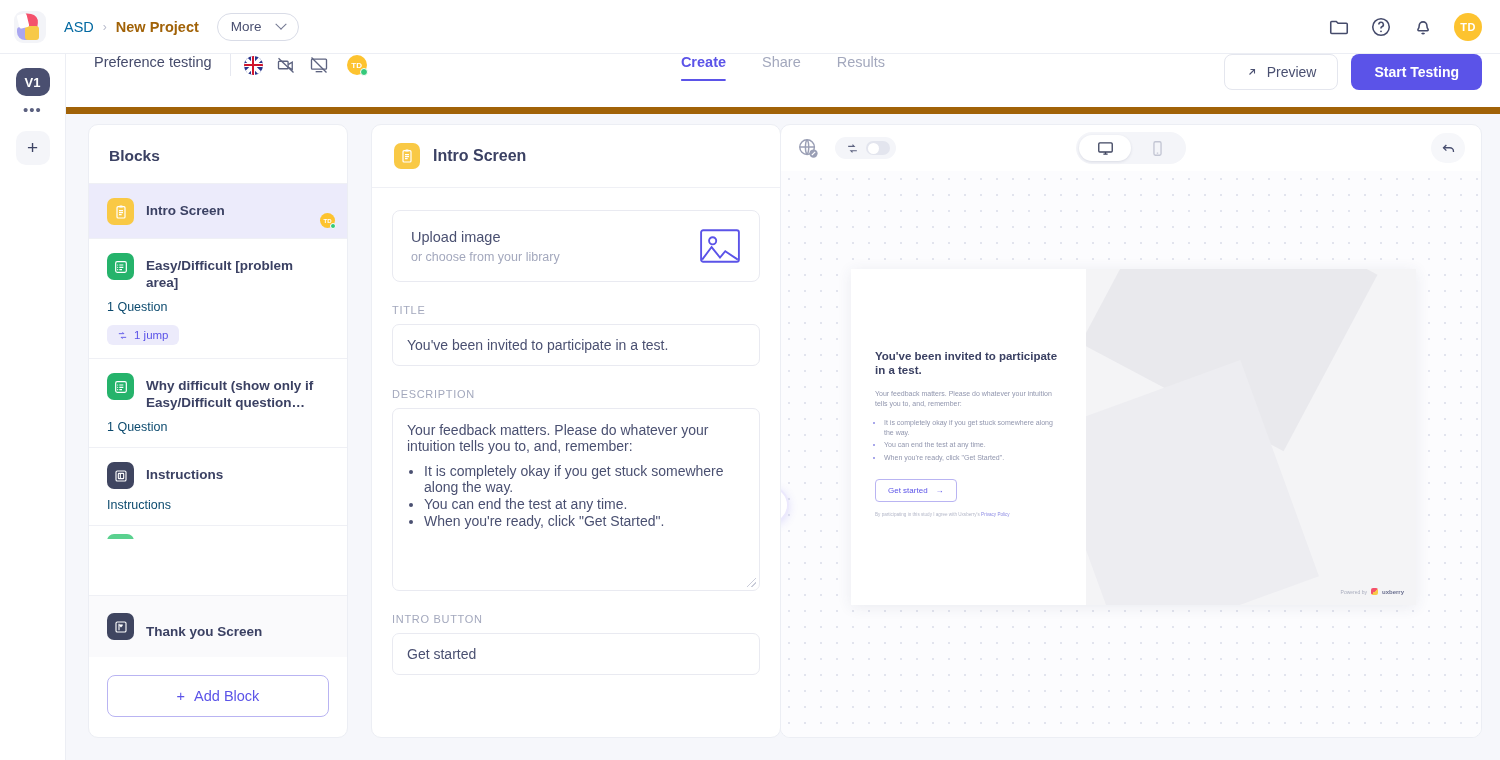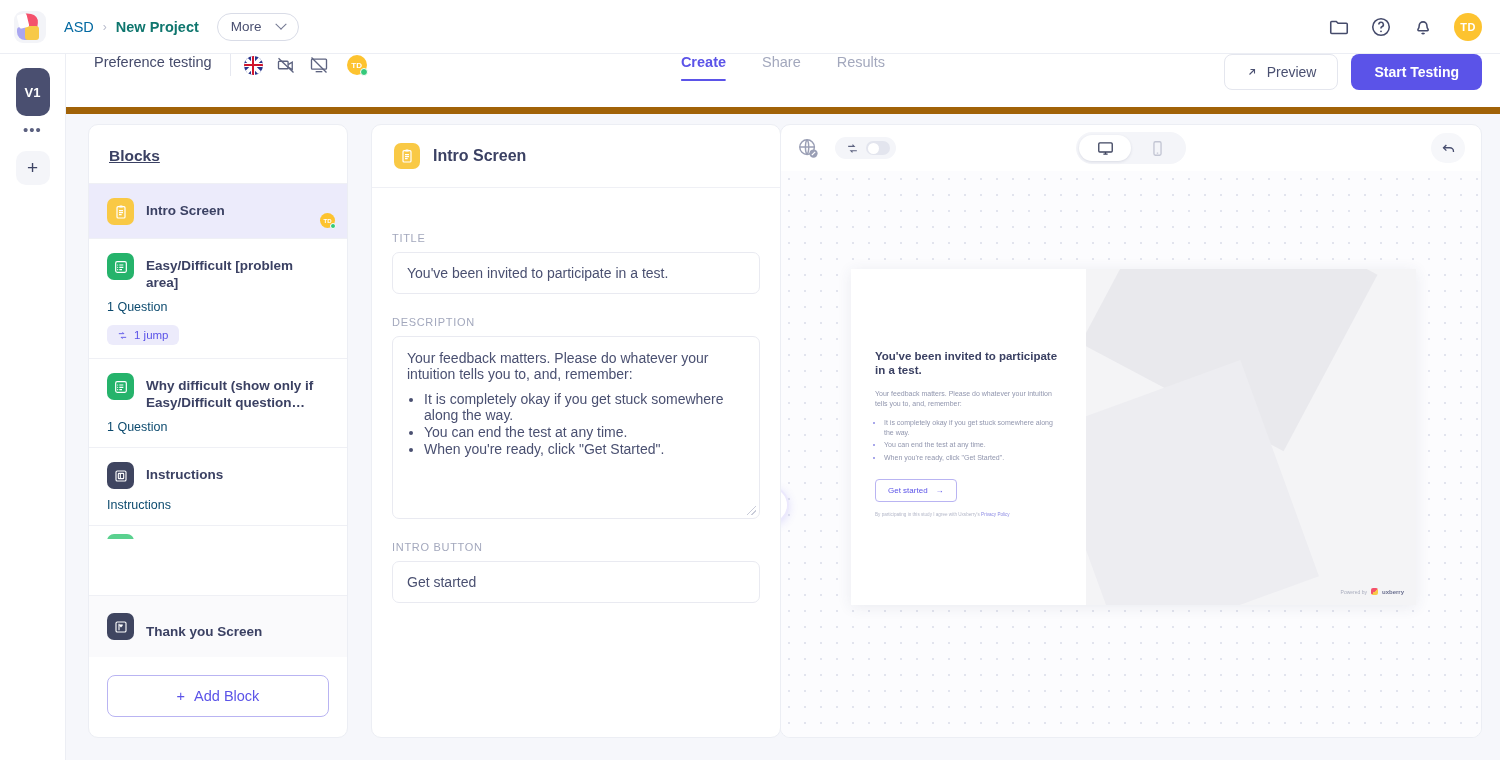--- a/index.html
+++ b/index.html
@@ -28,21 +28,21 @@
   }
   .logo i { position: absolute; display: block; }
   .logo .p1 { width: 15px; height: 15px; background: #f4516c; border-radius: 3px 8px 3px 3px; left: 9px; top: 3px; transform: rotate(8deg);}
   .logo .p2 { width: 14px; height: 14px; background: #f7c948; border-radius: 3px; left: 11px; top: 15px; }
   .logo .p3 { width: 13px; height: 13px; background: #a9a6f0; border-radius: 3px 3px 3px 8px; left: 3px; top: 16px; }
   .logo .p4 { width: 10px; height: 14px; background: #ffffff; left: 4px; top: 3px; border-radius: 2px; transform: rotate(-14deg); }
 
   .crumbs { display: flex; align-items: center; gap: 9px; margin-left: 18px; font-size: 14.5px; }
   .crumb-muted { color: #0369a1; }
   .crumb-sep { color: #b9bdcd; font-size: 12px; }
-  .crumb-strong { color: #0f766e; font-weight: 600; }
+  .crumb-strong { color: #a16207; font-weight: 600; }
   .more-btn {
     display: inline-flex; align-items: center; gap: 15px;
     margin-left: 9px; height: 28px; padding: 0 13px;
     border: 1px solid #d9dce7; border-radius: 16px;
     font-size: 13.5px; color: #4a5071; background: #fff; cursor: pointer;
   }
   .chev { width: 8px; height: 8px; border-right: 1.6px solid #737892; border-bottom: 1.6px solid #737892; transform: rotate(45deg) translate(-2px,-2px); }
 
   .top-right { margin-left: auto; display: flex; align-items: center; gap: 20px; }
   .ticon { width: 22px; height: 22px; color: #454b6b; display:block; cursor: pointer; }
@@ -53,21 +53,21 @@
     cursor: pointer;
   }
 
   
   .rail {
     position: absolute; left: 0; top: 54px; width: 66px; bottom: 0;
     background: #fff; border-right: 1px solid #eceef4;
     display: flex; flex-direction: column; align-items: center; padding-top: 14px;
   }
   .v-badge {
-    width: 34px; height: 48px; border-radius: 10px; background: #4a4f70;
+    width: 34px; height: 28px; border-radius: 10px; background: #4a4f70;
     color: #fff; font-size: 13px; font-weight: 700;
     display: flex; align-items: center; justify-content: center;
   }
   .dots { margin-top: 9px; color: #5c6180; font-size: 15px; letter-spacing: 1px; line-height: 10px; cursor: pointer;}
   .plus-btn {
     margin-top: 16px; width: 34px; height: 34px; border-radius: 10px;
     background: #f4f5f9; color: #3d4465; font-size: 19px;
     display: flex; align-items: center; justify-content: center; cursor: pointer;
   }
 
@@ -118,21 +118,21 @@
   }
 
   
   .content { position: absolute; left: 66px; right: 0; top: 114px; bottom: 0; background: #f6f7fb; }
 
   .panel-blocks {
     position: absolute; left: 22px; top: 10px; width: 260px; bottom: 22px;
     background: #fff; border-radius: 10px; border: 1px solid #eceef4;
     display: flex; flex-direction: column; overflow: hidden;
   }
-  .panel-title { padding: 22px 20px 18px; font-size: 15.5px; font-weight: 600; color: #3b4163; text-decoration: underline; }
+  .panel-title { padding: 22px 20px 18px; font-size: 15.5px; font-weight: 600; color: #3b4163; }
   .blocks-list { flex: 1; overflow: hidden; position: relative; }
   .block-item {
     padding: 14px 18px 13px; border-top: 1px solid #eff0f5; position: relative; cursor: pointer;
   }
   .block-item.selected { background: #ecebfb; }
   .block-head { display: flex; align-items: flex-start; gap: 12px; }
   .bico { width: 27px; height: 27px; border-radius: 7px; flex: none; display:flex; align-items:center; justify-content:center; }
   .bico.yellow { background: #f9c945; }
   .bico.green { background: #25b36b; }
   .bico.dark { background: #3f4560; }
@@ -466,20 +466,31 @@
           <svg viewBox="0 0 24 24" fill="none" stroke="#fff" stroke-width="1.8">
             <rect x="6" y="4" width="12" height="17" rx="1.6"></rect>
             <rect x="9.5" y="2.2" width="5" height="3.2" rx="1" fill="#fff" stroke="none"></rect>
             <path d="M9 10h6M9 13h6M9 16h4"></path>
           </svg>
         </span>
         <span class="editor-title">Intro Screen</span>
       </div>
       <div class="editor-body">
 
+        <div class="upload-box">
+          <div>
+            <div class="upload-t">Upload image</div>
+            <div class="upload-s">or choose from your library</div>
+          </div>
+          <svg class="upload-ico" viewBox="0 0 40 36" fill="none" stroke="currentColor" stroke-width="1.8">
+            <rect x="2" y="3" width="36" height="30" rx="2"></rect>
+            <circle cx="13" cy="13" r="3.4"></circle>
+            <path d="M3 31l9-12 8 10 5-6 12 8"></path>
+          </svg>
+        </div>
 
         <div class="field-label">TITLE</div>
         <input class="field-input" value="You've been invited to participate in a test." style="">
 
         <div class="field-label">DESCRIPTION</div>
         <div class="field-area">
           <p>Your feedback matters. Please do whatever your intuition tells you to, and, remember:</p>
           <ul>
             <li>It is completely okay if you get stuck somewhere along the way.</li>
             <li>You can end the test at any time.</li>

